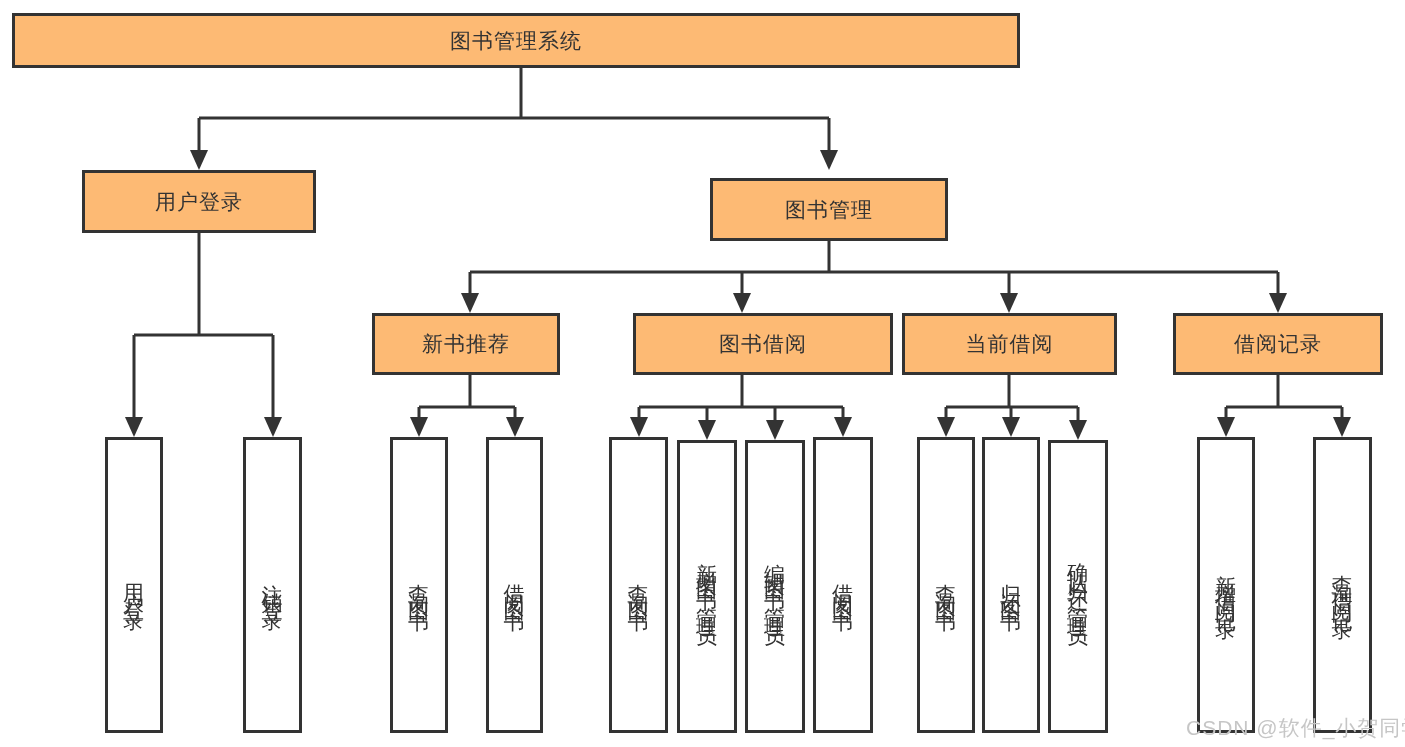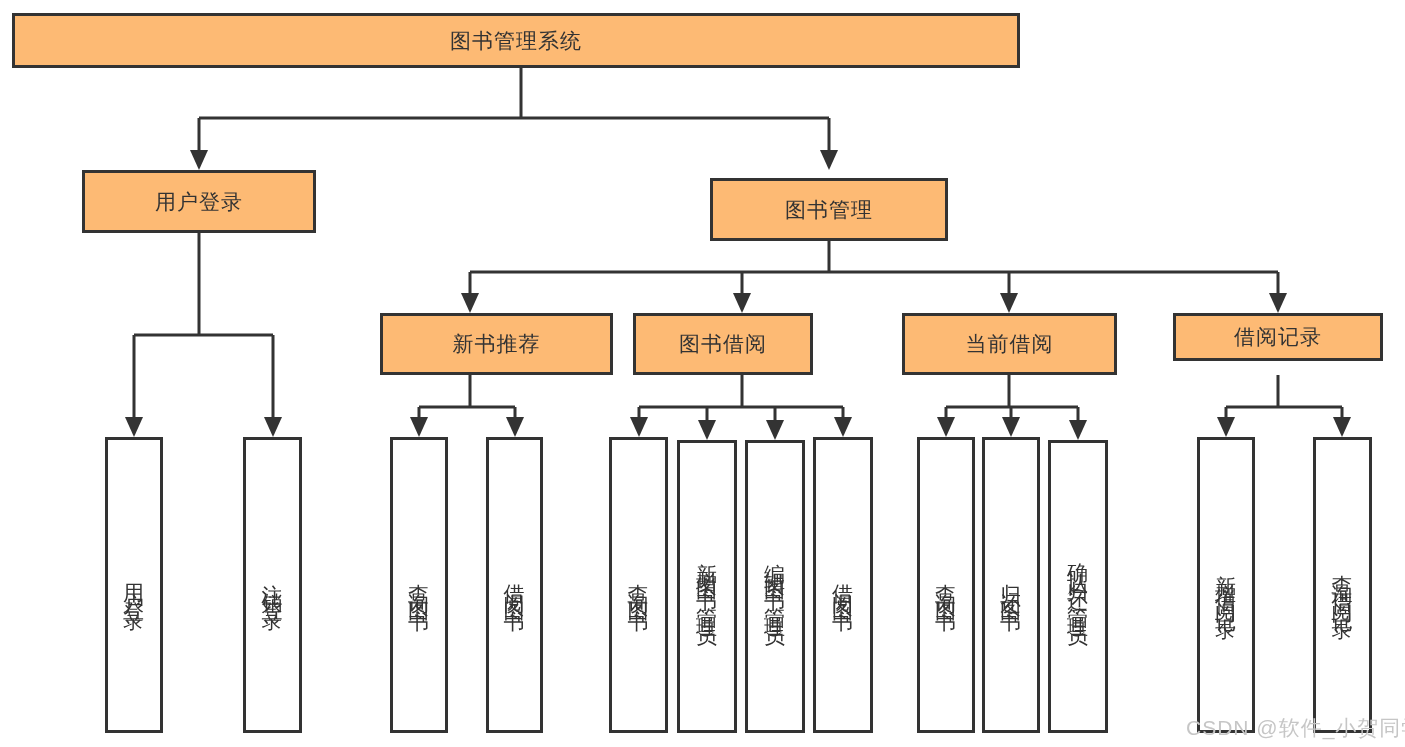--- a/index.html
+++ b/index.html
@@ -54,24 +54,24 @@
       <polygon points="1078,440 1069,420 1087,420" fill="#333333"></polygon>
       <polygon points="1226,437 1217,417 1235,417" fill="#333333"></polygon>
       <polygon points="1342,437 1333,417 1351,417" fill="#333333"></polygon>
     </svg>
 
   <div class="hbox" style="left:12px;top:13px;width:1008px;height:55px;">图书管理系统</div>
 
   <div class="hbox" style="left:82px;top:170px;width:234px;height:63px;">用户登录</div>
   <div class="hbox" style="left:710px;top:170px;width:238px;height:63px;margin-top:8px;">图书管理</div>
 
-  <div class="hbox" style="left:380px;top:313px;width:233px;height:62px;">新书推荐</div>
-  <div class="hbox" style="left:633px;top:313px;width:180px;height:62px;">图书借阅</div>
+  <div class="hbox" style="left:372px;top:313px;width:188px;height:62px;">新书推荐</div>
+  <div class="hbox" style="left:633px;top:313px;width:260px;height:62px;">图书借阅</div>
   <div class="hbox" style="left:902px;top:313px;width:215px;height:62px;">当前借阅</div>
-  <div class="hbox" style="left:1173px;top:313px;width:210px;height:48px;">借阅记录</div>
+  <div class="hbox" style="left:1173px;top:313px;width:210px;height:62px;">借阅记录</div>
 
   <div class="vbox" style="left:105px;top:437px;width:58px;height:296px;">用户登录</div>
   <div class="vbox" style="left:243px;top:437px;width:59px;height:296px;">注销登录</div>
 
   <div class="vbox" style="left:390px;top:437px;width:58px;height:296px;">查询图书</div>
   <div class="vbox" style="left:486px;top:437px;width:57px;height:296px;">借阅图书</div>
 
   <div class="vbox" style="left:609px;top:437px;width:59px;height:296px;">查询图书</div>
   <div class="vbox" style="left:677px;top:440px;width:60px;height:293px;">新增图书（管理员）</div>
   <div class="vbox" style="left:745px;top:440px;width:60px;height:293px;">编辑图书（管理员）</div>

